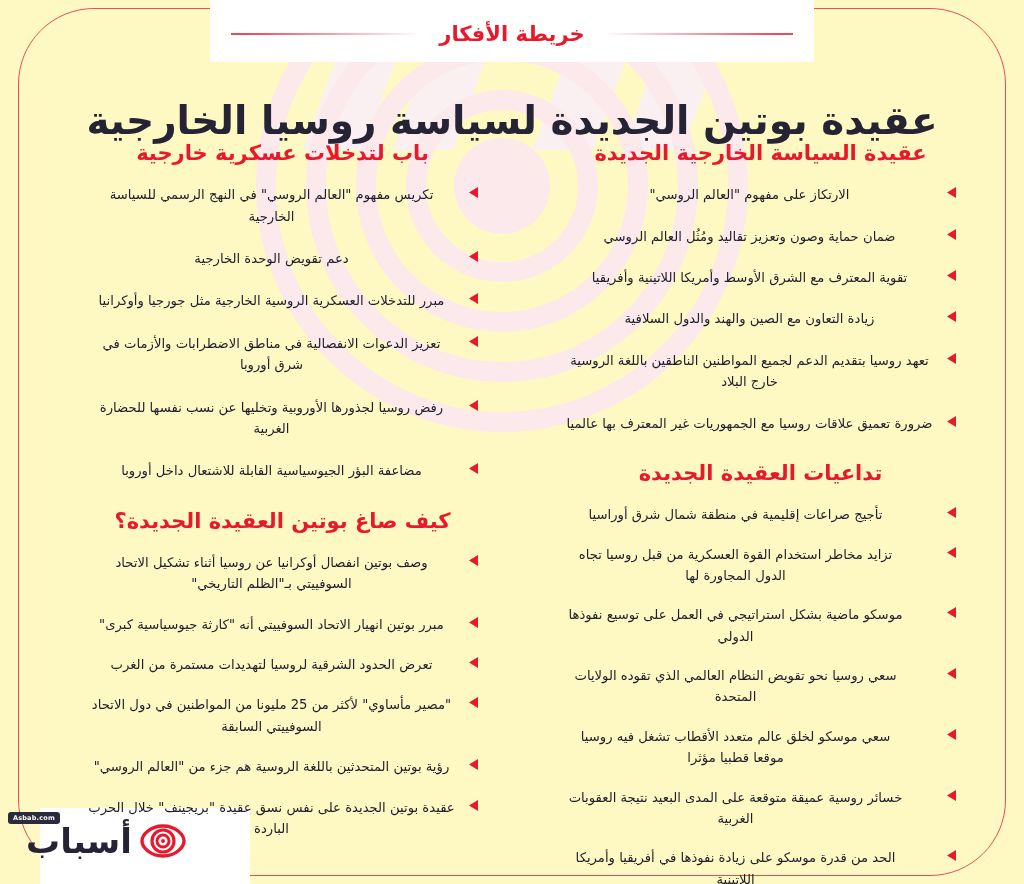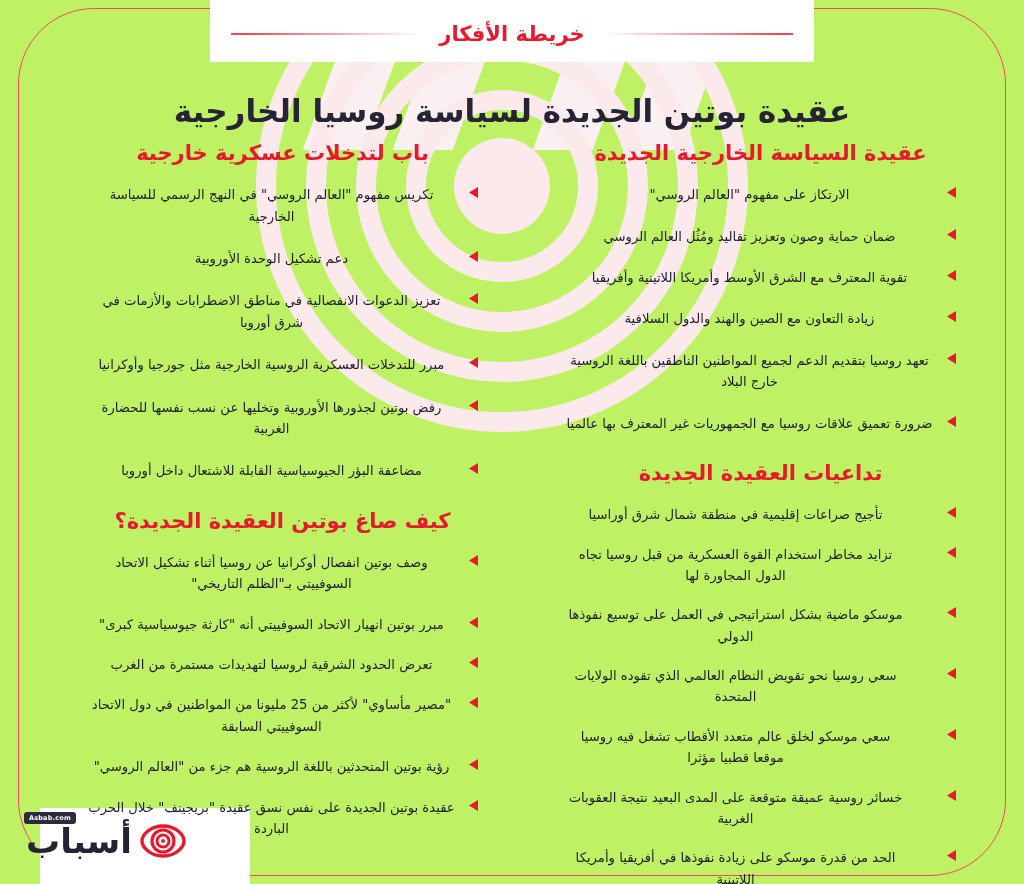--- a/index.html
+++ b/index.html
@@ -13,21 +13,21 @@
     background: #ffffff;
     font-family: "DejaVu Sans", "Liberation Sans", sans-serif;
     overflow: hidden;
     position: relative;
   }
 
   
   #page {
     position: absolute;
     inset: 0;
-    background: #bef264;
+    background: #fef9c3;
     overflow: hidden;
     padding-left: 40px;
   }
 
   .frame-border {
     position: absolute;
     left: 18px;
     top: 8px;
     right: 18px;
     bottom: 8px;
@@ -109,21 +109,21 @@
   }
 
   
   .main-title {
     position: absolute;
     top: 72px;
     left: 0;
     right: 0;
     text-align: center;
     color: #262335;
-    font-size: 31px;
+    font-size: 39px;
     font-weight: bold;
     letter-spacing: -0.5px;
     z-index: 6;
   }
 
   
   .columns {
     position: absolute;
     top: 140px;
     left: 46px;
@@ -204,21 +204,21 @@
   .logo-word {
     color: #262335;
     font-size: 34px;
     font-weight: bold;
     line-height: 1;
     position: relative;
   }
   .logo-badge {
     position: absolute;
     top: -12px;
-    right: 56px;
+    right: 72px;
     background: #2c2a3c;
     color: #ffffff;
     font-size: 6.5px;
     padding: 2.5px 5px 3px 5px;
     border-radius: 3px;
     letter-spacing: 0.2px;
     direction: ltr;
     white-space: nowrap;
   }
   .logo-eye { display: block; }
@@ -393,45 +393,45 @@
                 </svg>
             </span>
             <span class="bullet-text">تكريس مفهوم "العالم الروسي" في النهج الرسمي للسياسة الخارجية</span>
           </li>
           <li>
             <span class="bullet-arrow">
               <svg width="9" height="11" viewBox="0 0 9 11">
                   <polygon points="9,0 9,11 0,5.5" fill="#e8192c"></polygon>
                 </svg>
             </span>
-            <span class="bullet-text">دعم تشكيل الوحدة الأوروبية</span>
+            <span class="bullet-text">دعم تقويض الوحدة الخارجية</span>
+          </li>
+          <li>
+            <span class="bullet-arrow">
+              <svg width="9" height="11" viewBox="0 0 9 11">
+                  <polygon points="9,0 9,11 0,5.5" fill="#e8192c"></polygon>
+                </svg>
+            </span>
+            <span class="bullet-text">مبرر للتدخلات العسكرية الروسية الخارجية مثل جورجيا وأوكرانيا</span>
           </li>
           <li>
             <span class="bullet-arrow">
               <svg width="9" height="11" viewBox="0 0 9 11">
                   <polygon points="9,0 9,11 0,5.5" fill="#e8192c"></polygon>
                 </svg>
             </span>
             <span class="bullet-text">تعزيز الدعوات الانفصالية في مناطق الاضطرابات والأزمات في شرق أوروبا</span>
           </li>
           <li>
             <span class="bullet-arrow">
               <svg width="9" height="11" viewBox="0 0 9 11">
                   <polygon points="9,0 9,11 0,5.5" fill="#e8192c"></polygon>
                 </svg>
             </span>
-            <span class="bullet-text">مبرر للتدخلات العسكرية الروسية الخارجية مثل جورجيا وأوكرانيا</span>
-          </li>
-          <li>
-            <span class="bullet-arrow">
-              <svg width="9" height="11" viewBox="0 0 9 11">
-                  <polygon points="9,0 9,11 0,5.5" fill="#e8192c"></polygon>
-                </svg>
-            </span>
-            <span class="bullet-text">رفض بوتين لجذورها الأوروبية وتخليها عن نسب نفسها للحضارة الغربية</span>
+            <span class="bullet-text">رفض روسيا لجذورها الأوروبية وتخليها عن نسب نفسها للحضارة الغربية</span>
           </li>
           <li>
             <span class="bullet-arrow">
               <svg width="9" height="11" viewBox="0 0 9 11">
                   <polygon points="9,0 9,11 0,5.5" fill="#e8192c"></polygon>
                 </svg>
             </span>
             <span class="bullet-text">مضاعفة البؤر الجيوسياسية القابلة للاشتعال داخل أوروبا</span>
           </li>
         </ul>

